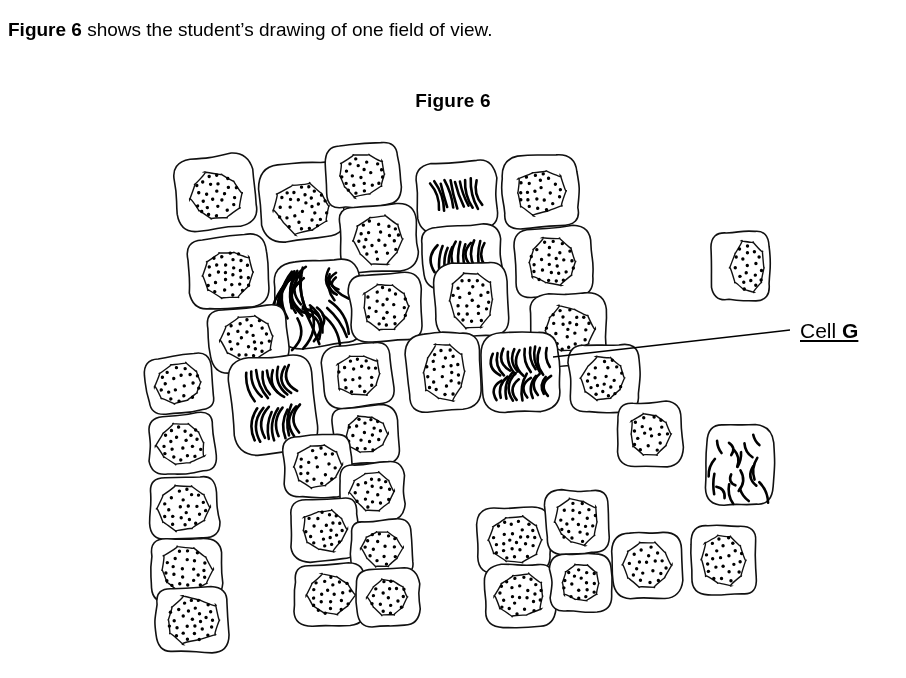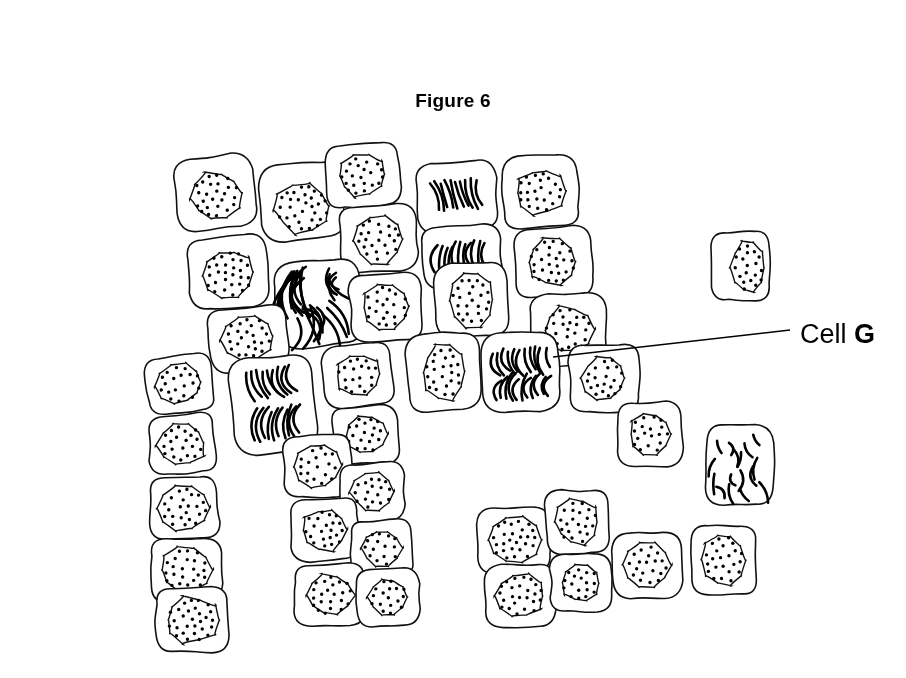--- a/index.html
+++ b/index.html
@@ -39,22 +39,23 @@
     width: 906px;
     text-align: center;
     font-size: 19px;
     font-weight: bold;
     letter-spacing: .2px;
   }
   .label-cellg {
     position: absolute;
     left: 800px;
     top: 319px;
-    font-size: 27px;
+    font-size: 21px;
     white-space: nowrap;
+    text-decoration: underline;
   }
   .label-cellg .b { font-weight: bold; }
   svg#drawing {
     position: absolute;
     left: 0;
     top: 0;
     width: 906px;
     height: 678px;
   }
   svg#drawing .wall {
@@ -82,20 +83,23 @@
     fill: none;
     stroke: #000000;
     stroke-width: 1.5;
   }
 </style>
 </head>
 <body>
 
 <div id="stage">
 
+  <div class="intro-line">
+    <span class="b">Figure 6</span><span> shows the student’s drawing of one field of view.</span>
+  </div>
 
   <div class="fig-title">Figure 6</div>
 
   <svg id="drawing" viewBox="0 0 906 678" aria-hidden="true">
     <g id="cells-layer">
         <g transform="translate(215,192) rotate(-8)">
           <path class="wall" d="M -20.176200428903105 -35.86350242421031 C 0.6432792089879502 -34.231874745525424 0.6432792089879502 -34.605404558498414 21.462758846879005 -36.374981210380795 Q 37.77402162831277 -34.94092877372168 40.55620842427015 -17.49717421039939 C 39.38579974249005 0.19767094403505325 40.64949452541769 0.19767094403505325 39.05285246968269 17.892516098469496 Q 40.255029464140534 35.627002441557124 20.594222450554373 37.47992652729154 C -0.11376004591584099 34.45594729315489 -0.11376004591584099 37.50683773262426 -20.821742542386055 36.75005236491561 Q -40.01209399010986 36.959316302323714 -40.531871332228185 16.70614039555192 C -39.517873122543094 0.15064963251352204 -37.82617477811873 0.15064963251352204 -38.70267642736435 -16.404841130524876 Q -39.89963863044977 -35.283145488006994 -20.176200428903105 -35.86350242421031 Z"></path>
           <g transform="translate(1,4)">
             <path class="nuc" d="M 25.926740479394795 0 Q 18.83738046591725 18.929341257116292 22.045331863005945 14.78480413150659 Q 2.7131618483223248 24.407923044997556 8.104788273346475 23.025206253387225 Q -12.81093291049152 20.631709732461555 -7.908148276017116 22.466564084897307 Q -22.59546255010416 8.787589426795975 -19.13290414040022 12.83157096207749 Q -27.400222013556036 -4.790810443416587 -27.144583885483446 3.068541024880996e-15 Q -17.266464980715618 -18.327766356993102 -20.55311596302573 -13.784042612459121 Q -3.86092900365817 -26.525803811223625 -8.885411761538391 -25.242909691855438 Q 12.333916763431773 -18.630206983188117 7.360677136308832 -20.91123216450461 Q 22.085588679788973 -8.806525783819634 18.7436972780335 -12.570547573430463 Q 26.521034704689836 4.92396330688867 25.926740479394795 0 Z"></path>
             <circle class="dot" cx="3.1" cy="-11.6" r="1.7"></circle>

